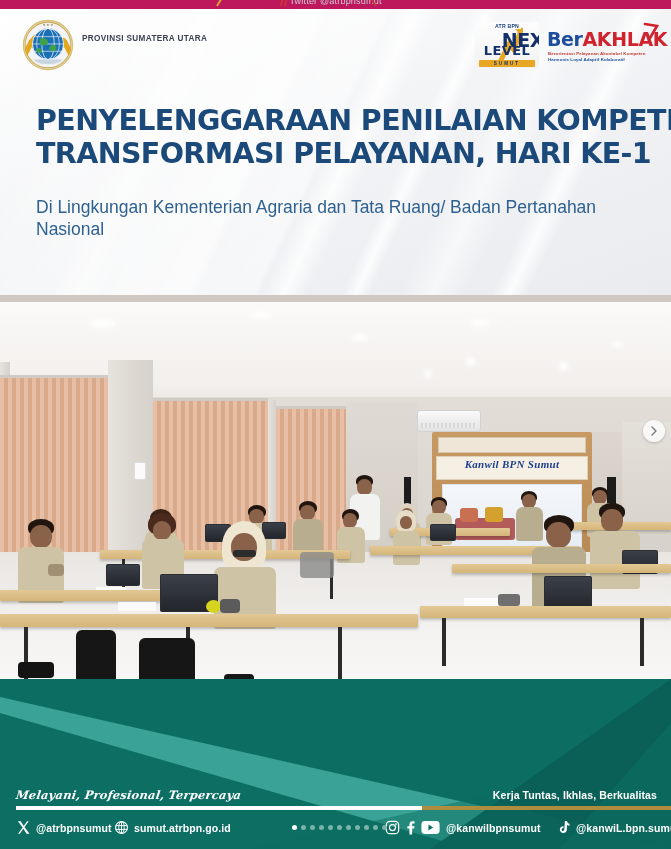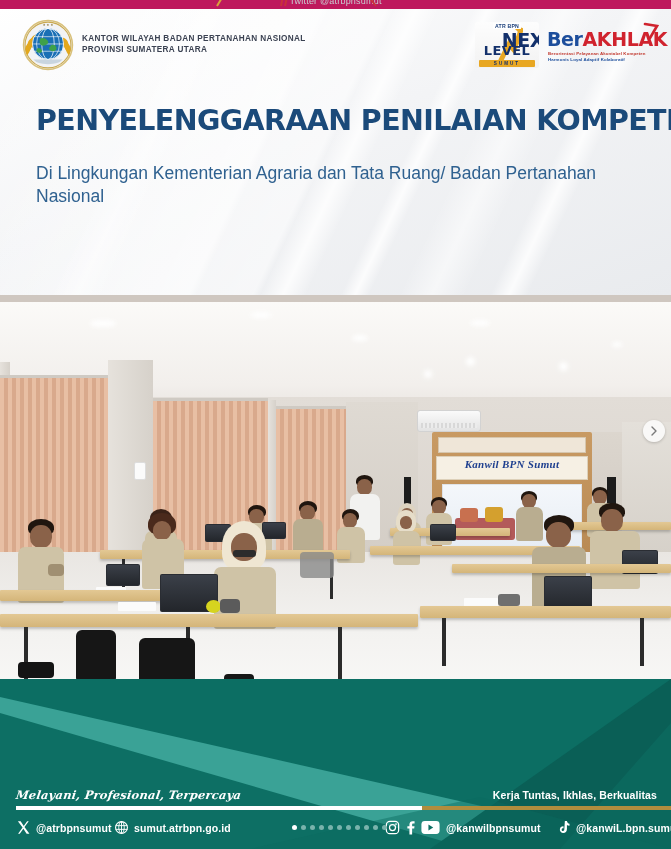--- a/index.html
+++ b/index.html
@@ -251,21 +251,20 @@
         <ellipse cx="50" cy="48" rx="22" ry="30" fill="none" stroke="#ffffff" stroke-width="1.2"></ellipse>
         <path d="M20 48 H80 M24 34 H76 M24 62 H76" stroke="#ffffff" stroke-width="1.2" fill="none"></path>
         <path d="M34 38 q8 -4 14 2 q6 6 -2 10 q-10 4 -12 -4 Z" fill="#3ea14a"></path>
         <path d="M56 50 q8 -2 10 4 q2 7 -6 8 q-8 0 -8 -6 Z" fill="#3ea14a"></path>
         <path d="M30 56 q6 -1 8 4 q1 5 -5 5 q-6 -1 -5 -5 Z" fill="#3ea14a"></path>
         <path d="M22 78 a30 14 0 0 0 56 0 Z" fill="#9fb8c9" opacity=".5"></path>
         <text x="50" y="14" text-anchor="middle" font-size="6" fill="#8a7433" font-family="DejaVu Sans">★ ★ ★</text>
       </svg>
 
       <div class="bpn-text">
-        <div>KANTOR WILAYAH BADAN PERTANAHAN NASIONAL</div>
         <div>PROVINSI SUMATERA UTARA</div>
       </div>
 
       <div class="right-logos">
 
         <div class="nextlevel">
           <svg class="nl-arrow" viewBox="0 0 26 40">
             <path d="M4 36 L12 20 L17 26 L24 6" stroke="#e8a723" stroke-width="5" fill="none" stroke-linecap="round"></path>
             <path d="M18 5 L25 4 L24 11 Z" fill="#e8a723"></path>
           </svg>
@@ -286,20 +285,21 @@
             <div>Berorientasi Pelayanan Akuntabel Kompeten</div>
             <div class="l2">Harmonis Loyal Adaptif Kolaboratif</div>
           </div>
         </div>
 
       </div>
     </div>
 
     <div class="title-block">
       <div class="title-line">PENYELENGGARAAN PENILAIAN KOMPETENSI</div>
+      <div class="title-line">TRANSFORMASI PELAYANAN, HARI KE-1</div>
       <div class="subtitle">Di Lingkungan Kementerian Agraria dan Tata Ruang/ Badan Pertanahan Nasional</div>
     </div>
   </div>
 
   <div class="photo">
 
     <div class="ph ceiling">
       <div class="ceil-light" style="left:90px;top:18px;width:26px;height:7px;"></div>
       <div class="ceil-light" style="left:250px;top:10px;width:22px;height:6px;"></div>
       <div class="ceil-light" style="left:352px;top:33px;width:16px;height:6px;"></div>

